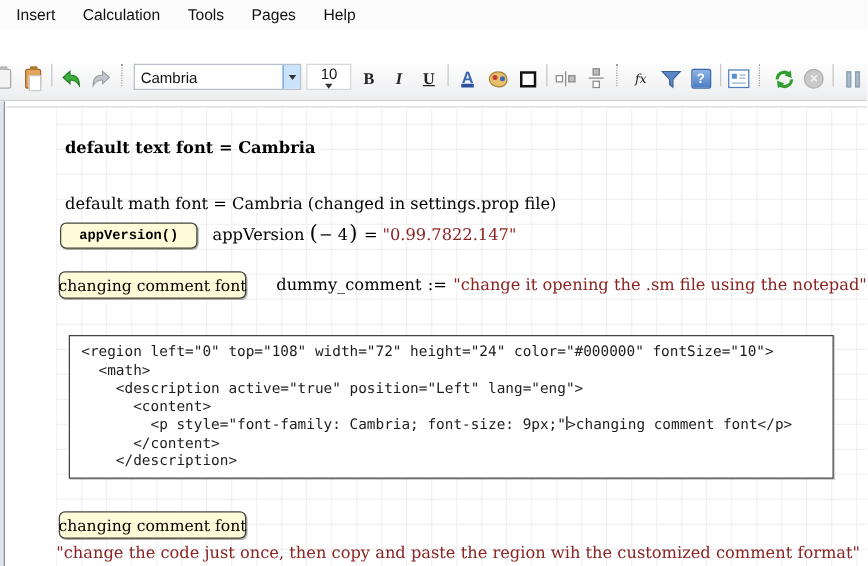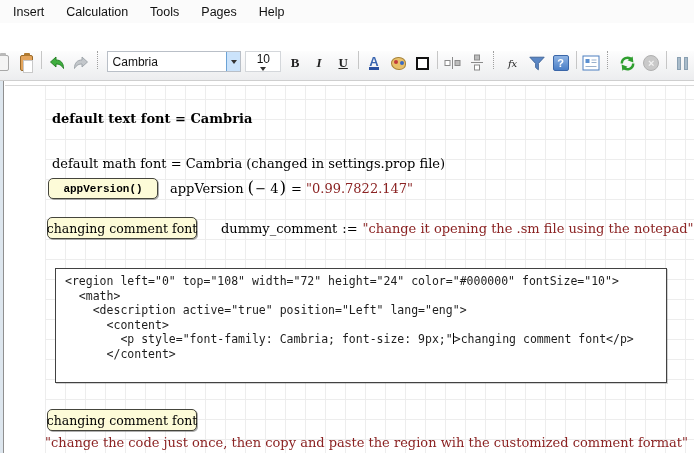--- a/index.html
+++ b/index.html
@@ -243,18 +243,19 @@
     <span class="red">"change it opening the .sm file using the notepad"</span>
   </div>
 
   <div class="code-box">
     <div class="code-line">&lt;region left="0" top="108" width="72" height="24" color="#000000" fontSize="10"&gt;</div>
     <div class="code-line">  &lt;math&gt;</div>
     <div class="code-line">    &lt;description active="true" position="Left" lang="eng"&gt;</div>
     <div class="code-line">      &lt;content&gt;</div>
     <div class="code-line"><span>        &lt;p style="font-family: Cambria; font-size: 9px;"</span><span class="caret"></span><span>&gt;changing comment font&lt;/p&gt;</span></div>
     <div class="code-line">      &lt;/content&gt;</div>
+    <div class="code-line">    &lt;/description&gt;</div>
   </div>
 
   <div class="cream-btn" style="left:47px; top:328px; width:150px; height:22px;">changing comment font</div>
 
   <div class="sheet-text red" style="left:45px; top:354px;">"change the code just once, then copy and paste the region wih the customized comment format"</div>
 </div>
 
 </body></html>

